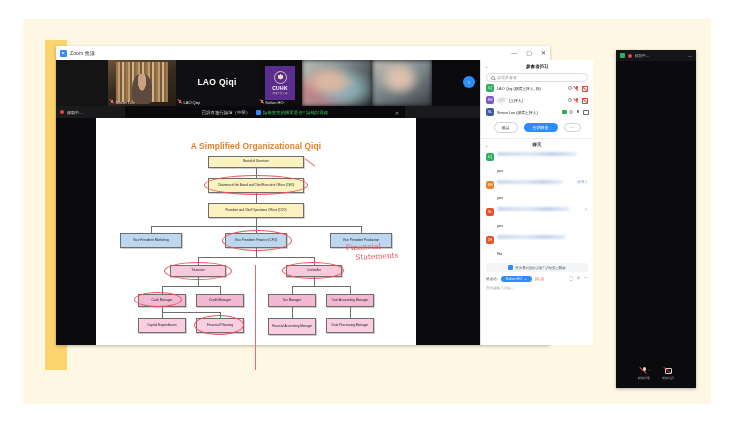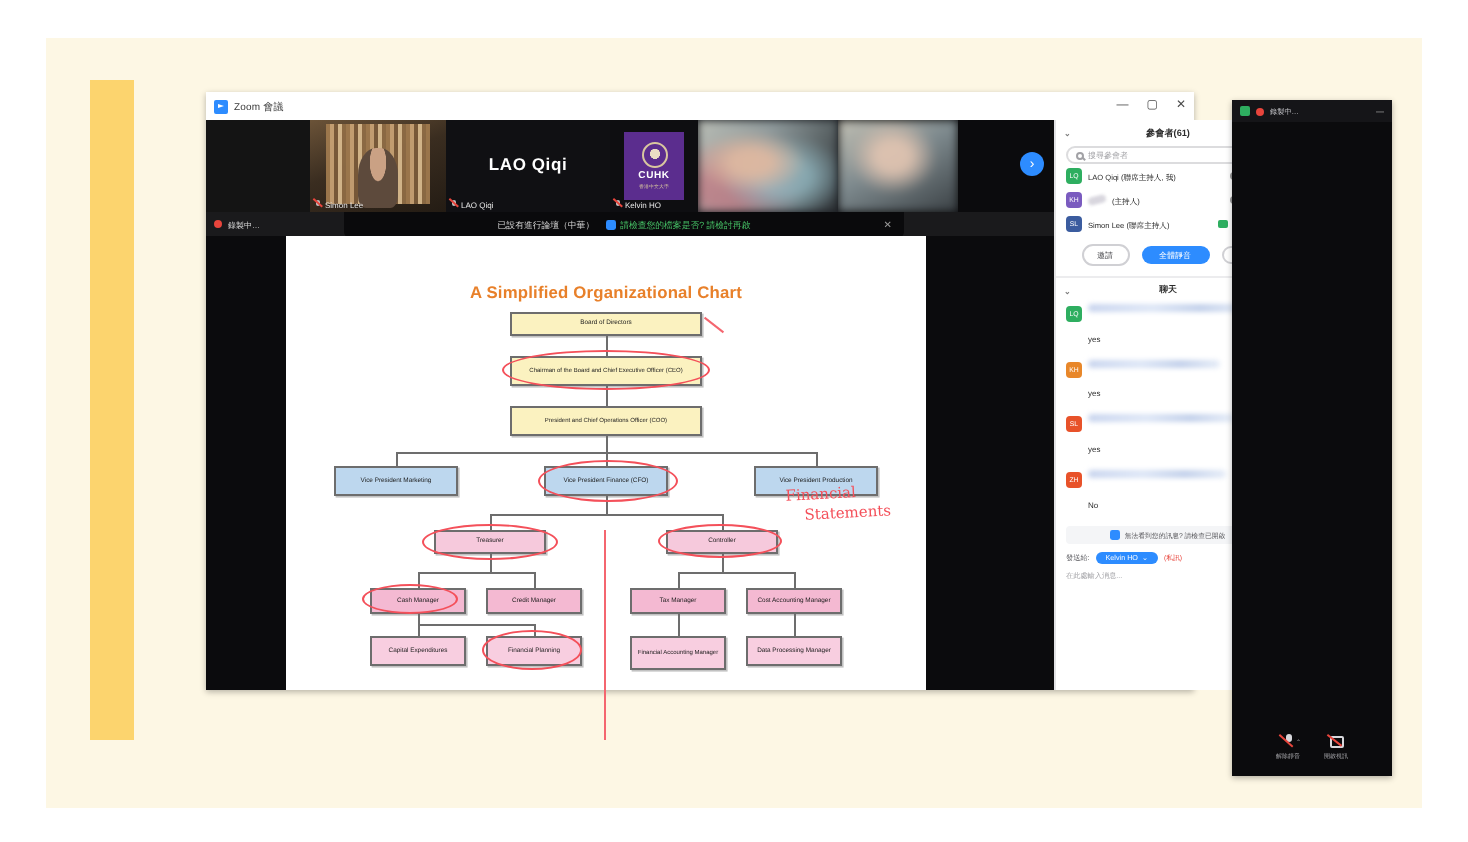--- a/index.html
+++ b/index.html
@@ -21,21 +21,20 @@
     width: 22px; height: 330px;
     background: #FCD46E;
   }
 
   
   .zoom-window {
     position: absolute; left: 56px; top: 46px;
     width: 494px; height: 299px;
     background: #F4F4F5;
     box-shadow: 0 1px 3px rgba(0,0,0,.28);
-    margin-left: 47px;
   }
   .titlebar {
     height: 14px; background: #FFFFFF;
     display: flex; align-items: center;
     padding: 0 4px; position: relative;
   }
   .tb-icon {
     width: 7px; height: 7px; background: #2D8CFF;
     border-radius: 1px; margin-right: 3px; flex: 0 0 auto;
     position: relative;
@@ -394,21 +393,21 @@
     <span class="sb-green">
       <span class="hand-ico"></span>
       <span>請檢查您的檔案是否? 請檢討再啟</span>
     </span>
     <span class="sb-x">✕</span>
   </div>
 
   <div class="shared-area">
     <div class="slide">
 
-      <div class="chart-title">A Simplified Organizational Chart</div>
+      <div class="chart-title">A Simplified Organizational Qiqi</div>
 
       <div class="node n-yellow" style="left:112px; top:38px; width:96px; height:12px;">Board of Directors</div>
 
       <div class="node n-yellow" style="left:112px; top:60px; width:96px; height:15px; font-size:3px;">Chairman of the Board and Chief Executive Officer (CEO)</div>
 
       <div class="node n-yellow" style="left:112px; top:85px; width:96px; height:15px; font-size:3px;">President and Chief Operations Officer (COO)</div>
 
       <div class="node n-blue" style="left:24px; top:115px; width:62px; height:15px;">Vice President Marketing</div>
       <div class="node n-blue" style="left:129px; top:115px; width:62px; height:15px;">Vice President Finance (CFO)</div>
       <div class="node n-blue" style="left:234px; top:115px; width:62px; height:15px;">Vice President Production</div>

